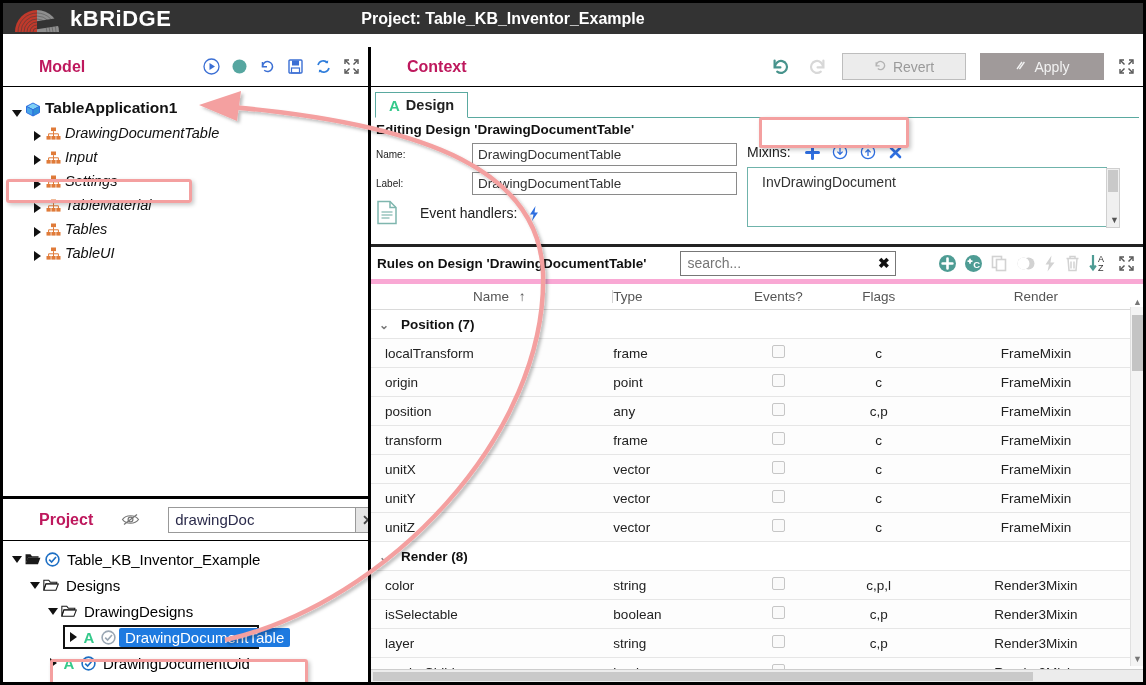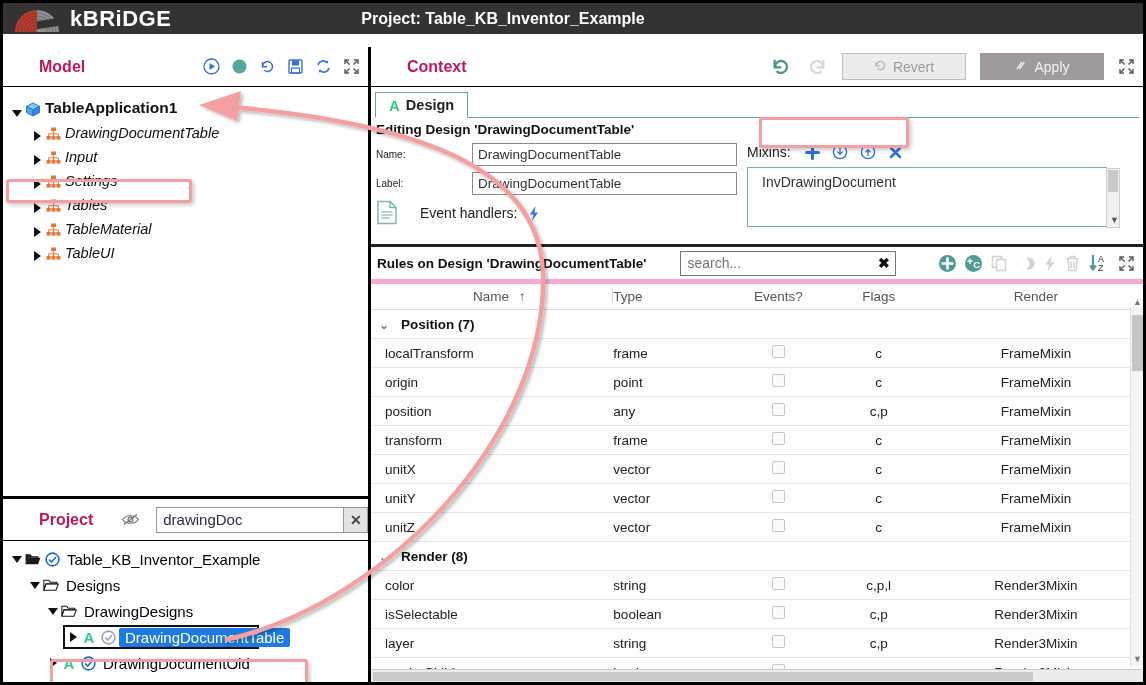--- a/index.html
+++ b/index.html
@@ -432,36 +432,36 @@
             </span>
             <span class="tw">
               <svg width="15" height="14" viewBox="0 0 15 14">
                 <rect x="5" y="0.5" width="5" height="3.6" fill="#e07b39"></rect>
                 <rect x="0.5" y="9" width="4.2" height="3.6" fill="#e07b39"></rect>
                 <rect x="5.4" y="9" width="4.2" height="3.6" fill="#e07b39"></rect>
                 <rect x="10.3" y="9" width="4.2" height="3.6" fill="#e07b39"></rect>
                 <path d="M7.5 4.2 v2.6 M2.6 9 v-2.2 h9.8 v2.2 M7.5 6.8 v2.2" stroke="#e07b39" stroke-width="1" fill="none"></path>
               </svg>
             </span>
-            <span class="tree-label child-label">Tables</span>
+            <span class="tree-label child-label">TableMaterial</span>
           </div>
           <div class="tree-row" style="padding-left:26px">
             <span class="tw">
               <span class="caret-r"></span>
             </span>
             <span class="tw">
               <svg width="15" height="14" viewBox="0 0 15 14">
                 <rect x="5" y="0.5" width="5" height="3.6" fill="#e07b39"></rect>
                 <rect x="0.5" y="9" width="4.2" height="3.6" fill="#e07b39"></rect>
                 <rect x="5.4" y="9" width="4.2" height="3.6" fill="#e07b39"></rect>
                 <rect x="10.3" y="9" width="4.2" height="3.6" fill="#e07b39"></rect>
                 <path d="M7.5 4.2 v2.6 M2.6 9 v-2.2 h9.8 v2.2 M7.5 6.8 v2.2" stroke="#e07b39" stroke-width="1" fill="none"></path>
               </svg>
             </span>
-            <span class="tree-label child-label">TableMaterial</span>
+            <span class="tree-label child-label">Tables</span>
           </div>
           <div class="tree-row" style="padding-left:26px">
             <span class="tw">
               <span class="caret-r"></span>
             </span>
             <span class="tw">
               <svg width="15" height="14" viewBox="0 0 15 14">
                 <rect x="5" y="0.5" width="5" height="3.6" fill="#e07b39"></rect>
                 <rect x="0.5" y="9" width="4.2" height="3.6" fill="#e07b39"></rect>
                 <rect x="5.4" y="9" width="4.2" height="3.6" fill="#e07b39"></rect>
@@ -477,21 +477,21 @@
 
     <div class="panel-head" style="height:42px;">
       <div class="panel-title">Project</div>
       <span class="ic" style="margin-left:28px;">
         <svg width="19" height="15" viewBox="0 0 19 15">
             <path d="M1.5 7.5 C5 2.5, 14 2.5, 17.5 7.5 C14 12.5, 5 12.5, 1.5 7.5 Z" fill="none" stroke="#767676" stroke-width="1.2"></path>
             <circle cx="9.5" cy="7.5" r="2.4" fill="none" stroke="#767676" stroke-width="1.2"></circle>
             <path d="M3 12.5 L16 2.5" stroke="#767676" stroke-width="1.3"></path>
           </svg>
       </span>
-      <div style="margin-left:16px; display:flex;">
+      <div style="margin-left:28px; display:flex;">
         <input class="search-box" value="drawingDoc" style="">
         <div class="clear-btn">✕</div>
       </div>
       <span class="ic" style="margin-left:8px;">
         <svg width="17" height="17" viewBox="0 0 17 17" stroke="#555" stroke-width="1.4" fill="none">
             <path d="M2 6 V2 H6"></path>
             <path d="M11 2 H15 V6"></path>
             <path d="M15 11 V15 H11"></path>
             <path d="M6 15 H2 V11"></path>
             <path d="M2.5 2.5 L6.5 6.5"></path>

